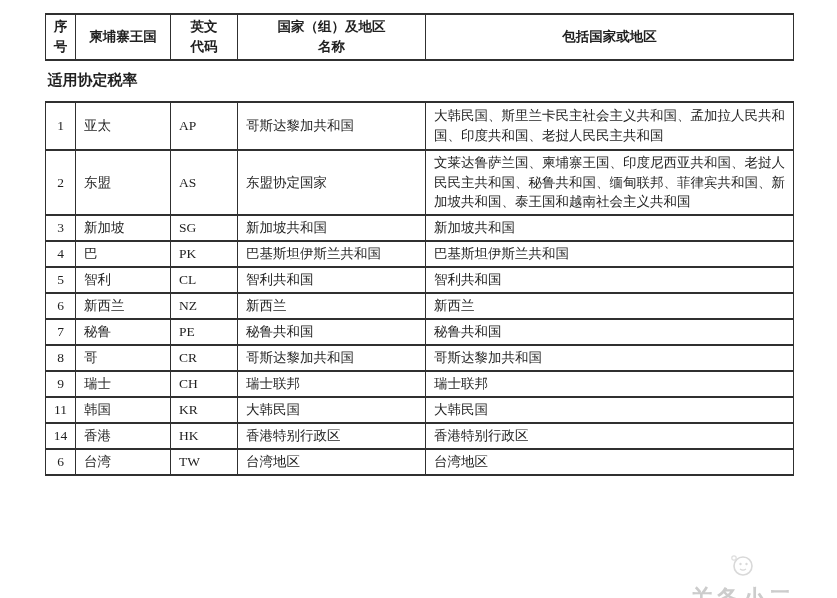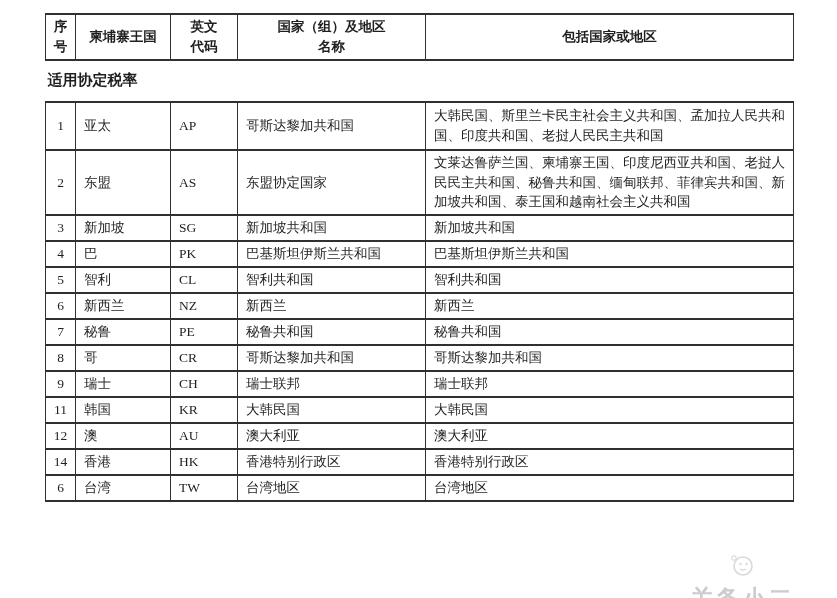--- a/index.html
+++ b/index.html
@@ -136,27 +136,20 @@
         <td>瑞士联邦</td>
       </tr>
       <tr class="hn">
         <td class="c-no">11</td>
         <td>韩国</td>
         <td>KR</td>
         <td>大韩民国</td>
         <td>大韩民国</td>
       </tr>
       <tr class="hn">
-        <td class="c-no">12</td>
-        <td>澳</td>
-        <td>AU</td>
-        <td>澳大利亚</td>
-        <td>澳大利亚</td>
-      </tr>
-      <tr class="hn">
         <td class="c-no">14</td>
         <td>香港</td>
         <td>HK</td>
         <td>香港特别行政区</td>
         <td>香港特别行政区</td>
       </tr>
       <tr class="hn">
         <td class="c-no">6</td>
         <td>台湾</td>
         <td>TW</td>

